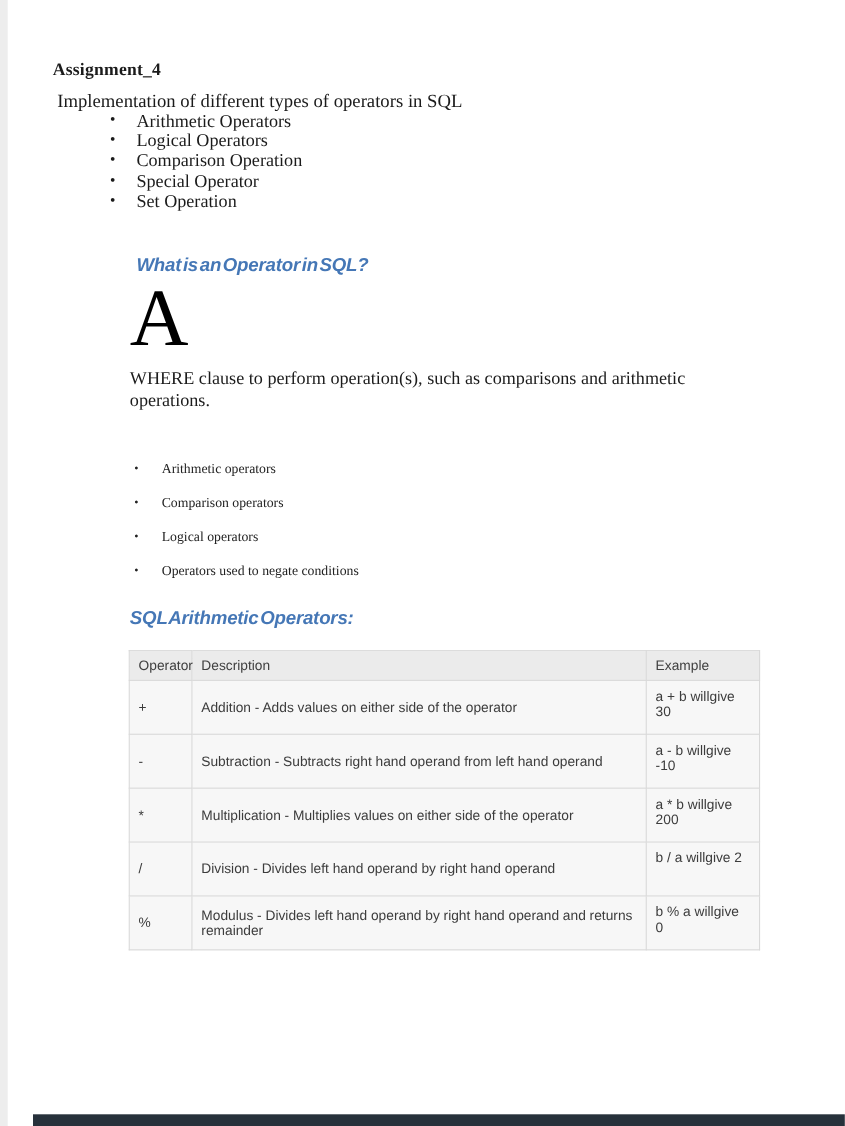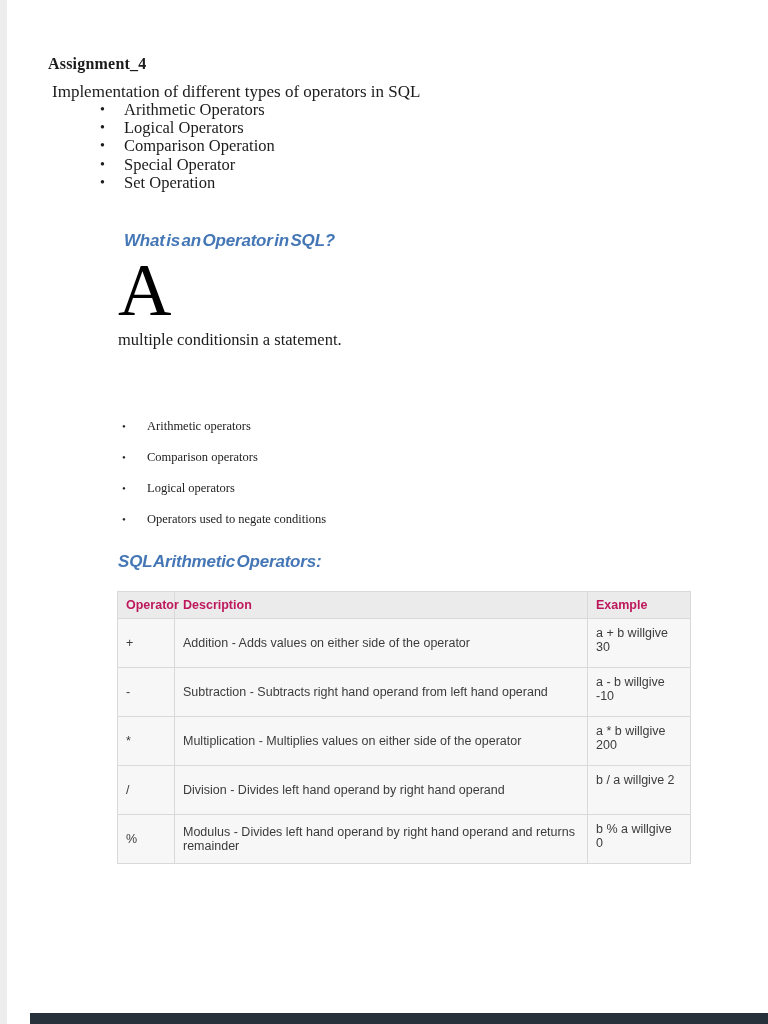--- a/index.html
+++ b/index.html
@@ -53,21 +53,21 @@
   }
   .op-table col.c-op{width:57px;}
   .op-table col.c-desc{width:413px;}
   .op-table col.c-ex{width:103px;}
   .op-table th,.op-table td{
     border:1px solid var(--table-border,#d9d9d9);
     padding:0 8px;text-align:left;font-weight:normal;
   }
   .op-table th{
     height:26px;background:var(--table-header-bg,#ebebeb);
-    font-weight:bold;color:#be185d;vertical-align:middle;
+    font-weight:normal;color:#404040;vertical-align:middle;
   }
   .op-table td{height:41px;background:var(--table-row-bg,#f7f7f7);vertical-align:middle;}
   .op-table td.ex{vertical-align:top;padding-top:7px;}
 </style>
 </head>
 <body>
 
 <div class="abs left-strip"></div>
 
 <h1 class="abs doc-title">Assignment_4</h1>
@@ -81,22 +81,22 @@
   <li><span class="blt">•</span><span>Special Operator</span></li>
   <li><span class="blt">•</span><span>Set Operation</span></li>
 </ul>
 
 <h2 class="abs blue-head head1">What is an Operator in SQL?</h2>
 
 <div class="abs dc-para">
   <div class="dc-row">
     <span class="dropcap">A</span>
   </div>
+  <div class="dc-line2">WHERE clause to perform operation(s), such as comparisons and arithmetic operations.</div>
   <div class="para2">
-    <div>multiple conditionsin a statement.</div>
   </div>
 </div>
 
 <ul class="abs small-list">
   <li><span class="blt">•</span><span>Arithmetic operators</span></li>
   <li><span class="blt">•</span><span>Comparison operators</span></li>
   <li><span class="blt">•</span><span>Logical operators</span></li>
   <li><span class="blt">•</span><span>Operators used to negate conditions</span></li>
 </ul>
 

